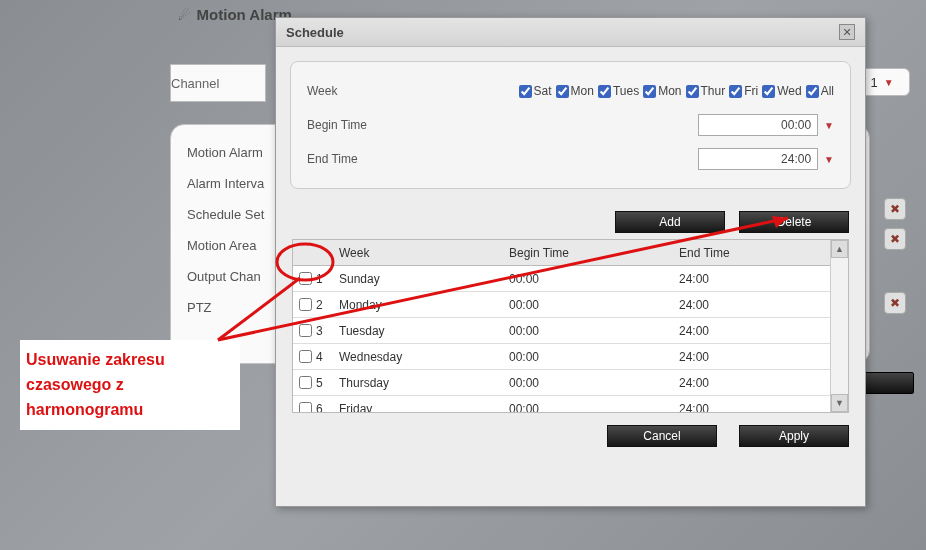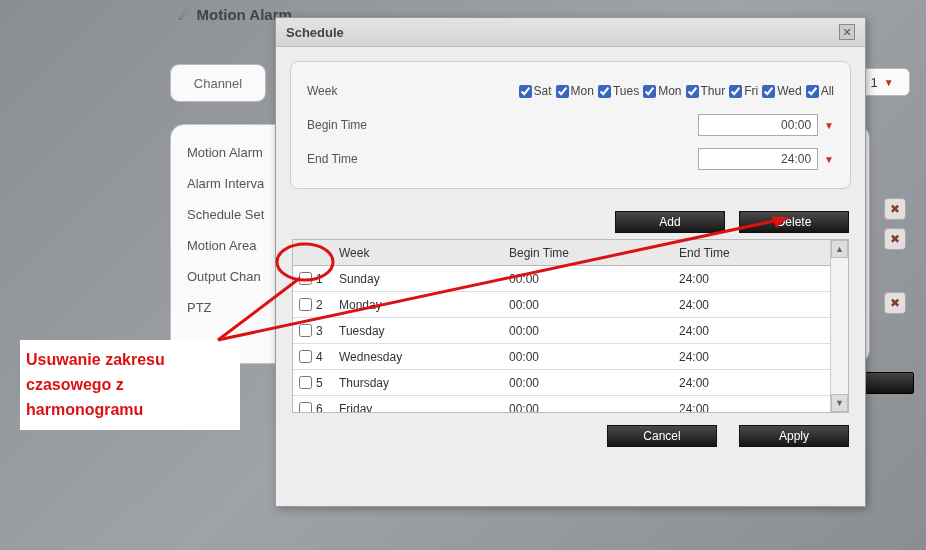--- a/index.html
+++ b/index.html
@@ -25,24 +25,23 @@
 .page-header h2 { font-size: 15px; font-weight: bold; color: #444; }
 
 .channel-box {
   position: absolute;
   left: 170px;
   top: 64px;
   width: 96px;
   height: 38px;
   background: #fafafa;
   border: 1px solid #bbb;
-  border-radius: 9px;
-  display: flex;
-  align-items: center;
-  justify-content: center;
+  border-radius: 0;
+  display: flex;
+  align-items: center;
   font-size: 13px;
   color: #666;
 }
 
 .sidebar {
   position: absolute;
   left: 170px;
   top: 124px;
   width: 700px;
   height: 240px;

